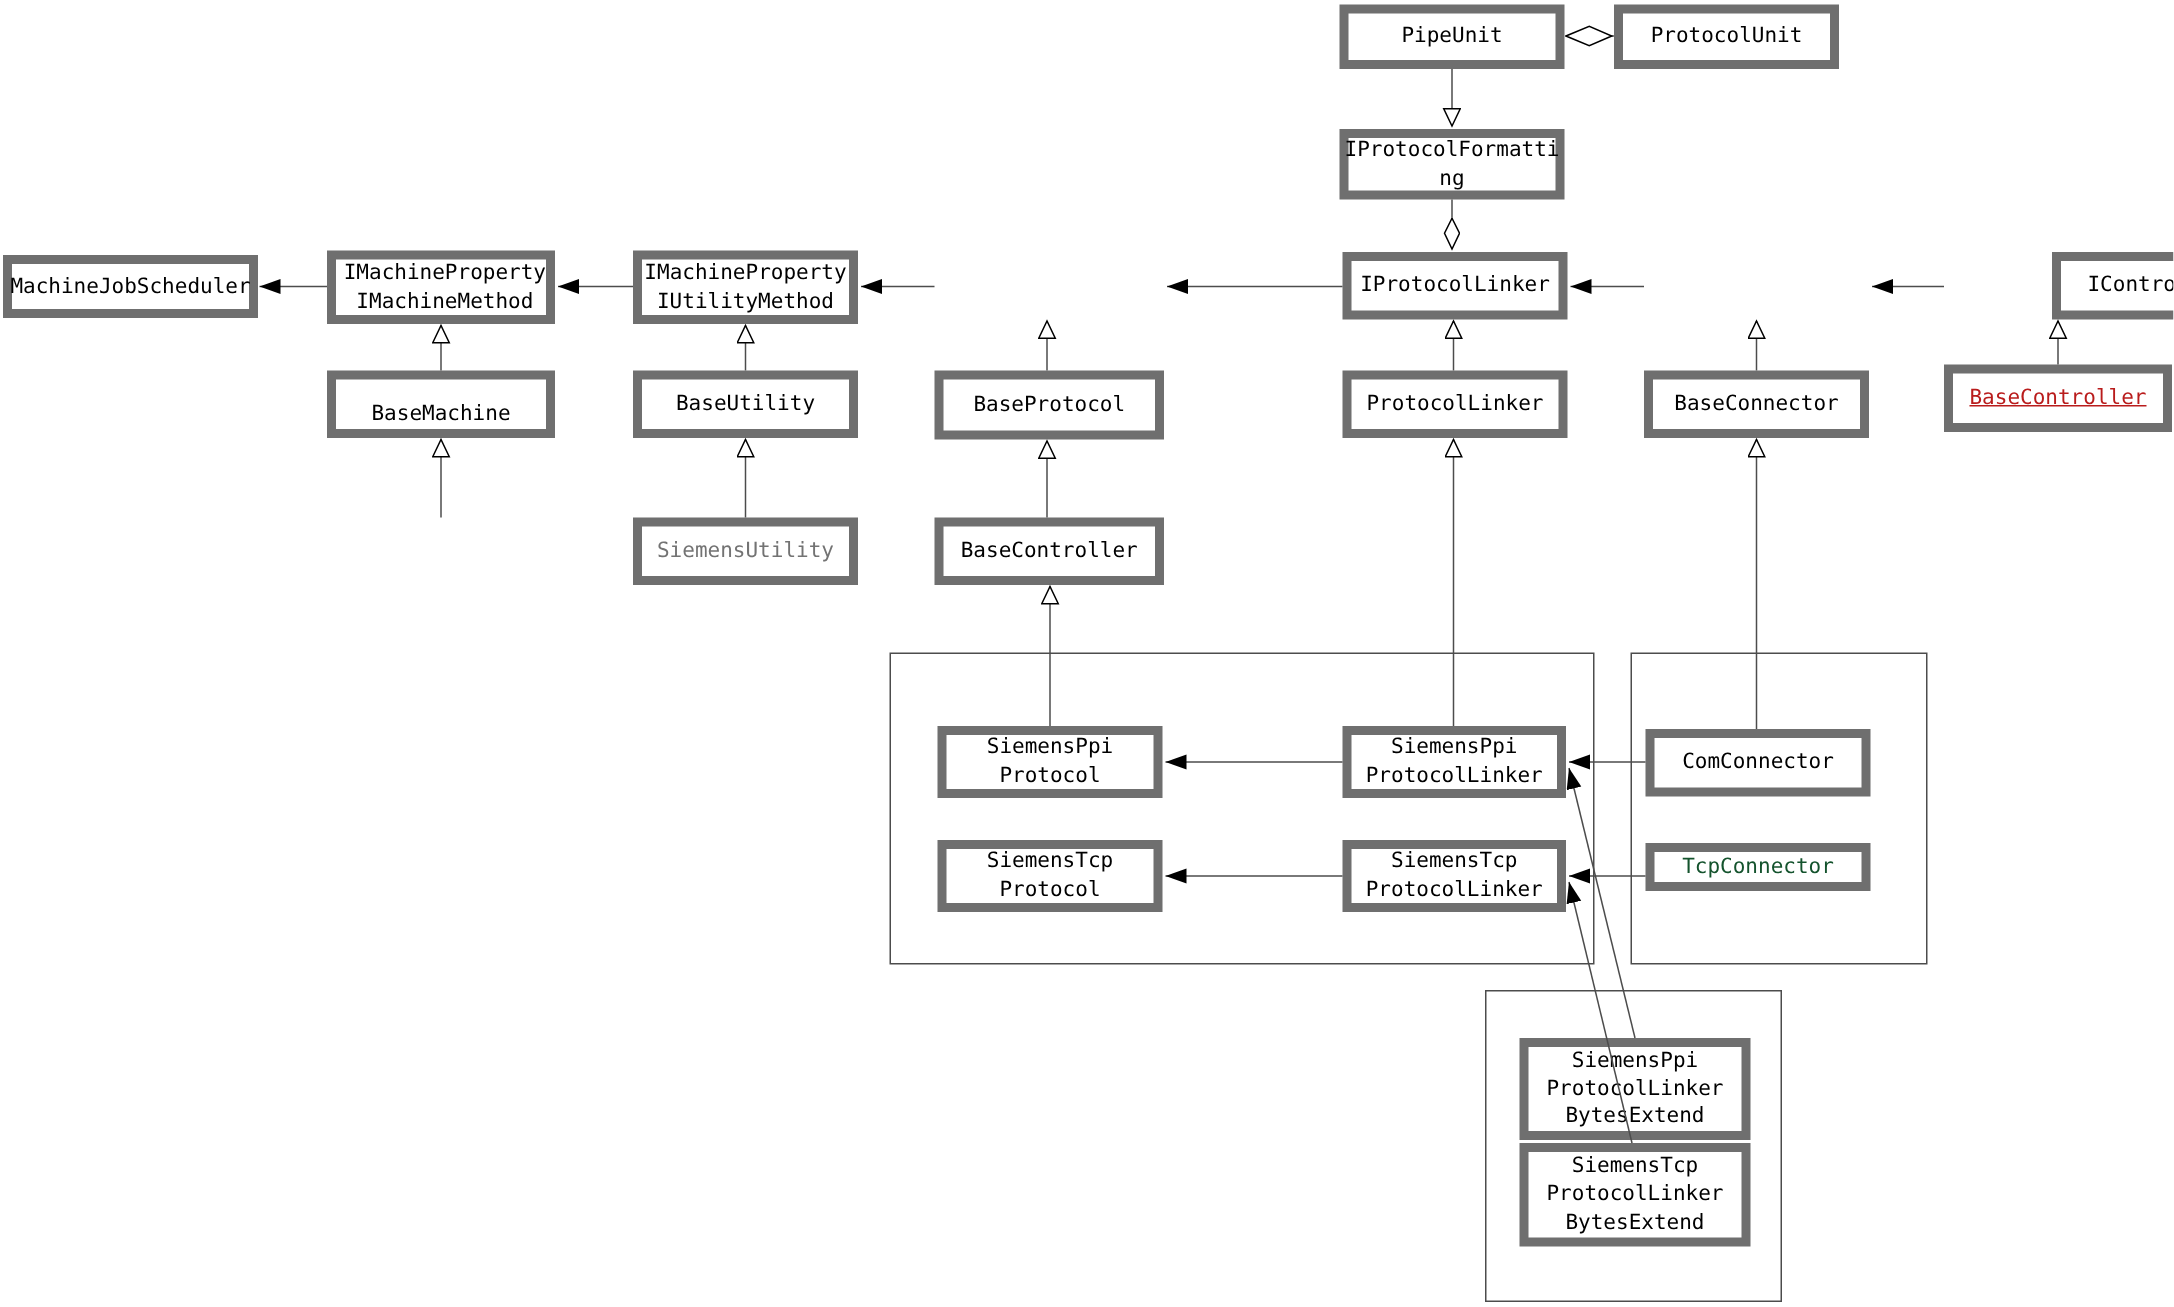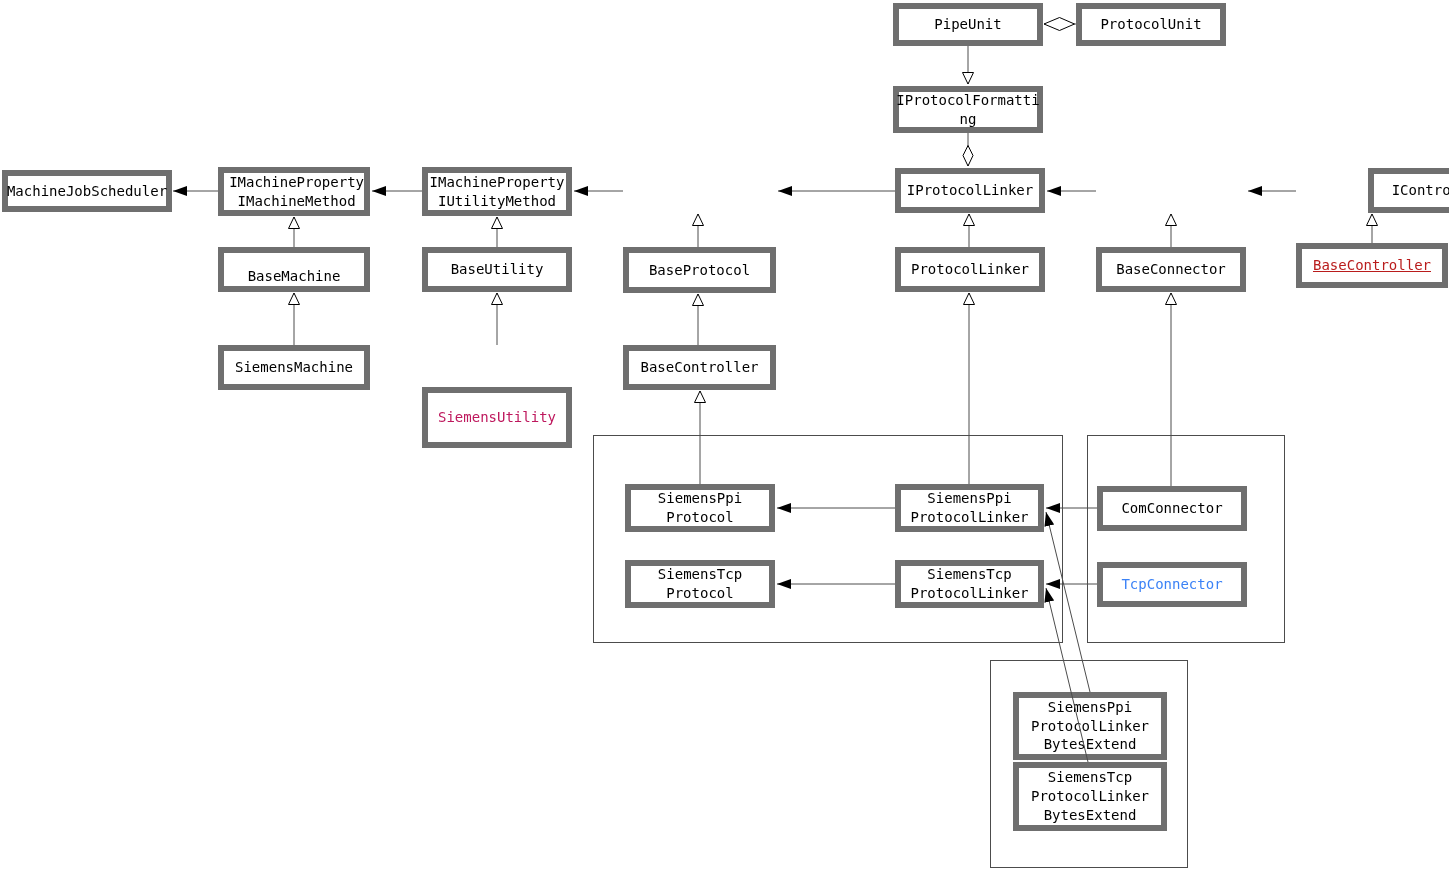--- a/index.html
+++ b/index.html
@@ -83,24 +83,21 @@
     </div>
     <div class="node" style="left: 895px; top: 247px; width: 150px; height: 45px; border-color: rgb(111, 111, 111); color: rgb(0, 0, 0);">
       <span class="label">ProtocolLinker</span>
     </div>
     <div class="node" style="left: 1096px; top: 247px; width: 150px; height: 45px; border-color: rgb(111, 111, 111); color: rgb(0, 0, 0);">
       <span class="label">BaseConnector</span>
     </div>
     <div class="node" style="left: 1296px; top: 243px; width: 152px; height: 45px; border-color: rgb(111, 111, 111); color: #b91c1c; text-decoration: underline;">
       <span class="label">BaseController</span>
     </div>
-    <div class="node" style="left: 218px; top: 345px; width: 152px; height: 45px; border-color: rgb(111, 111, 111); color: rgb(0, 0, 0);">
-      <span class="label">SiemensMachine</span>
-    </div>
-    <div class="node" style="left: 422px; top: 345px; width: 150px; height: 61px; border-color: rgb(111, 111, 111); color: #be185d; margin-top: 42px;">
+    <div class="node" style="left: 422px; top: 345px; width: 150px; height: 45px; border-color: rgb(111, 111, 111); color: #737373;">
       <span class="label">SiemensUtility</span>
     </div>
     <div class="node" style="left: 623px; top: 345px; width: 153px; height: 45px; border-color: rgb(111, 111, 111); color: rgb(0, 0, 0);">
       <span class="label">BaseController</span>
     </div>
     <div class="node" style="left: 625px; top: 484px; width: 150px; height: 48px; border-color: rgb(111, 111, 111); color: rgb(0, 0, 0);">
       <span class="label">SiemensPpi
 Protocol</span>
     </div>
     <div class="node" style="left: 625px; top: 560px; width: 150px; height: 48px; border-color: rgb(111, 111, 111); color: rgb(0, 0, 0);">
@@ -111,21 +108,21 @@
       <span class="label">SiemensPpi
 ProtocolLinker</span>
     </div>
     <div class="node" style="left: 895px; top: 560px; width: 149px; height: 48px; border-color: rgb(111, 111, 111); color: rgb(0, 0, 0);">
       <span class="label">SiemensTcp
 ProtocolLinker</span>
     </div>
     <div class="node" style="left: 1097px; top: 486px; width: 150px; height: 45px; border-color: rgb(111, 111, 111); color: rgb(0, 0, 0);">
       <span class="label">ComConnector</span>
     </div>
-    <div class="node" style="left: 1097px; top: 562px; width: 150px; height: 45px; border-color: rgb(111, 111, 111); color: #3b82f6;">
+    <div class="node" style="left: 1097px; top: 562px; width: 150px; height: 32px; border-color: rgb(111, 111, 111); color: #14532d;">
       <span class="label">TcpConnector</span>
     </div>
     <div class="node" style="left: 1013px; top: 692px; width: 154px; height: 68px; border-color: rgb(111, 111, 111); color: rgb(0, 0, 0);">
       <span class="label">SiemensPpi
 ProtocolLinker
 BytesExtend</span>
     </div>
     <div class="node" style="left: 1013px; top: 762px; width: 154px; height: 69px; border-color: rgb(111, 111, 111); color: rgb(0, 0, 0);">
       <span class="label">SiemensTcp
 ProtocolLinker

